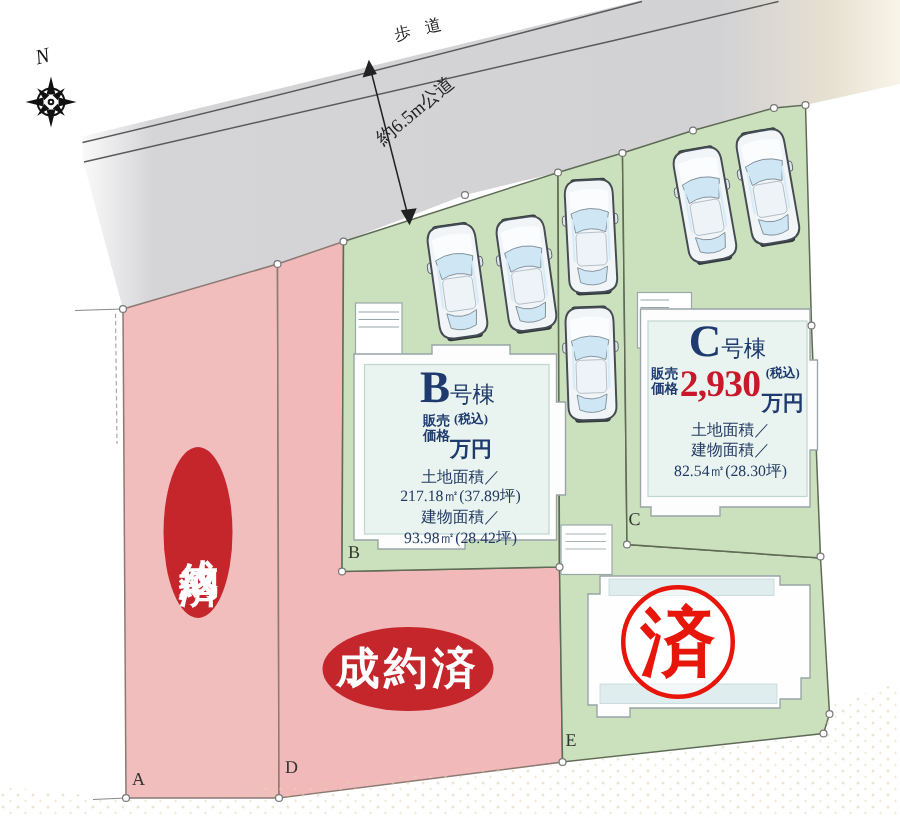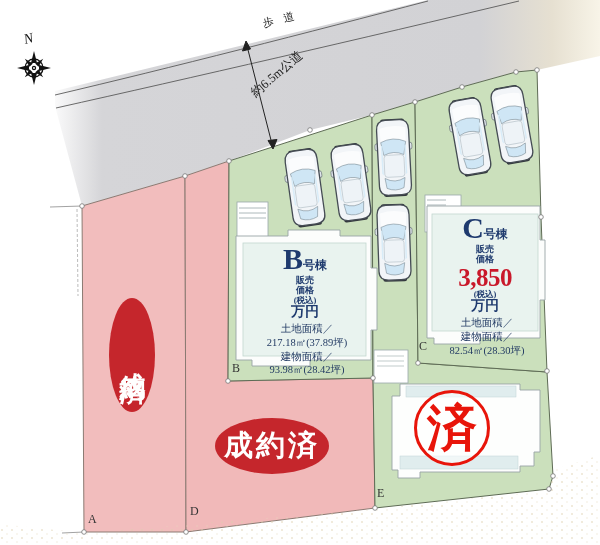--- a/index.html
+++ b/index.html
@@ -37,25 +37,25 @@
   .stamp{left:414px;top:390px;width:70px;height:70px;border:3px solid #e8150a;border-radius:50%;
          background:rgba(255,255,255,.55);display:flex;align-items:center;justify-content:center;}
   .stamp span{color:#e8150a;font-size:50px;font-weight:600;line-height:1;}
 
   
   .panel{display:flex;flex-direction:column;align-items:center;color:#1e3a6e;}
   .panel.b{left:244px;top:243px;width:122px;height:112px;}
   .panel.c{left:430px;top:212px;width:110px;height:118px;}
   .p-title{display:flex;align-items:baseline;line-height:1;margin-top:1px;}
   .p-letter{font-size:30px;font-weight:bold;}
-  .p-suffix{font-size:12px;font-weight:bold;}
-  .p-price{display:flex;align-items:center;margin-top:1px;line-height:1;flex-direction:column;}
+  .p-suffix{font-size:15px;font-weight:normal;}
+  .p-price{display:flex;margin-top:1px;line-height:1;}
   .p-pref{display:flex;flex-direction:column;font-size:9px;font-weight:bold;line-height:1.15;}
   .p-value{font-size:25px;font-weight:bold;color:#c9182a;letter-spacing:-.5px;margin:0 1px;}
-  .p-taxunit{display:flex;flex-direction:column;align-items:center;line-height:1.05;}
+  .p-taxunit{display:flex;flex-direction:column;align-items:center;line-height:1.05;gap:10px;}
   .p-tax{font-size:8.5px;font-weight:bold;}
   .p-unit{font-size:14px;font-weight:bold;}
   .p-areas{width:100%;padding-left:4px;box-sizing:border-box;margin-top:3px;
            font-size:10.5px;line-height:1.3;color:#223a63;text-align:center;}
 </style>
 </head>
 <body>
 
 <div class="stage">
 
@@ -225,21 +225,21 @@
 <div class="abs panel c">
   <div class="p-title">
     <span class="p-letter">C</span>
     <span class="p-suffix">号棟</span>
   </div>
   <div class="p-price">
     <span class="p-pref">
       <span>販売</span>
       <span>価格</span>
     </span>
-    <span class="p-value">3,850</span>
+    <span class="p-value">2,930</span>
     <span class="p-taxunit">
       <span class="p-tax">(税込)</span>
       <span class="p-unit">万円</span>
     </span>
   </div>
   <div class="p-areas">
     <div>土地面積／</div>
     <div>建物面積／</div>
     <div>82.54㎡(28.30坪)</div>
   </div>

